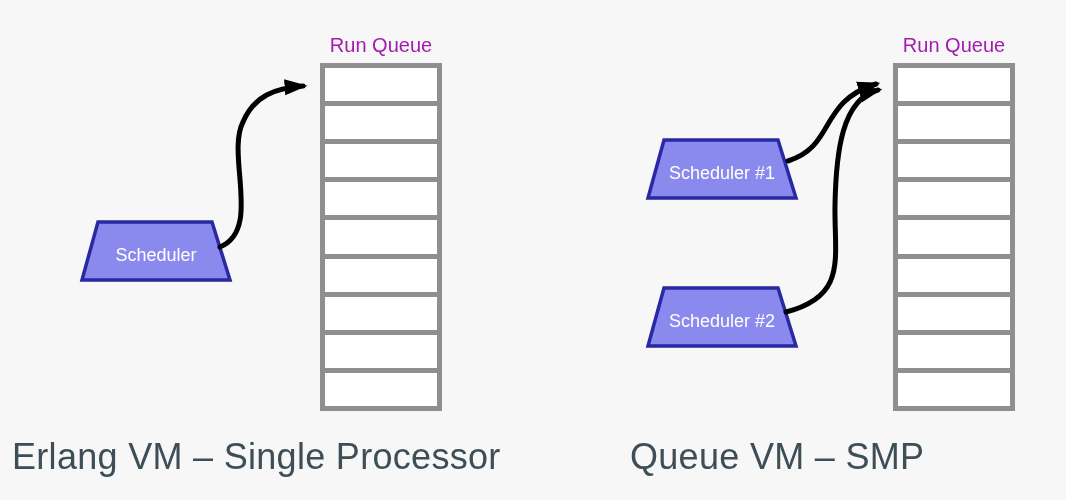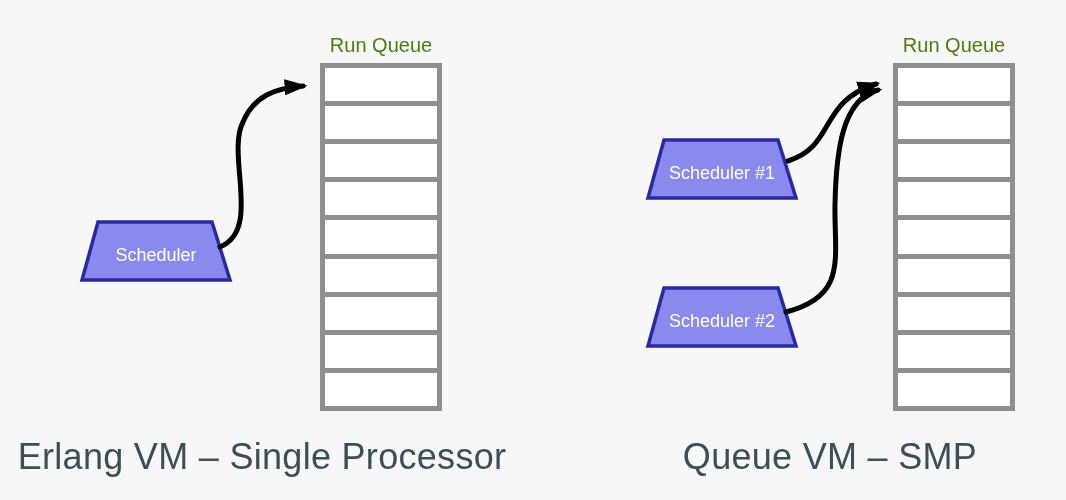--- a/index.html
+++ b/index.html
@@ -6,41 +6,41 @@
   html,body { width:1066px; height:500px; }
   .canvas {
     position:relative; width:1066px; height:500px;
     background:var(--bg,#f7f7f7);
     font-family:"Liberation Sans", sans-serif;
     overflow:hidden;
   }
   .panel { display:contents; }
   .rq-label {
     position:absolute; width:122px; text-align:center;
-    font-size:20px; color:#4d7c0f; top:34px;
+    font-size:20px; color:#a21caf; top:34px;
   }
   .queue {
     position:absolute; top:63px; width:122px; height:348px;
     border:5px solid var(--queue-gray,#8f8f8f);
     background:var(--queue-gray,#8f8f8f);
     display:flex; flex-direction:column; gap:5px;
   }
   .queue .cell { flex:1; background:#ffffff; }
   .trap { position:absolute; width:154px; height:63px; overflow:visible; }
   .trap polygon {
     fill:var(--sched-fill,#8a8aee);
     stroke:var(--sched-border,#2929a3);
     stroke-width:3.5;
   }
   .trap text {
     fill:#ffffff; font-size:18px; text-anchor:middle;
     font-family:"Liberation Sans", sans-serif;
   }
   .caption {
-    position:absolute; top:436px; text-align:center;
+    position:absolute; top:436px; text-align:left;
     font-size:36px; font-weight:300; letter-spacing:0.3px;
     color:var(--caption,#3d4e57);
   }
   .arrows { position:absolute; left:0; top:0; pointer-events:none; }
   .arrows .flow {
     fill:none; stroke:var(--arrow,#000000);
     stroke-width:5; stroke-linecap:round;
   }
   .ah-tri { fill:var(--arrow,#000000); }
 </style>

